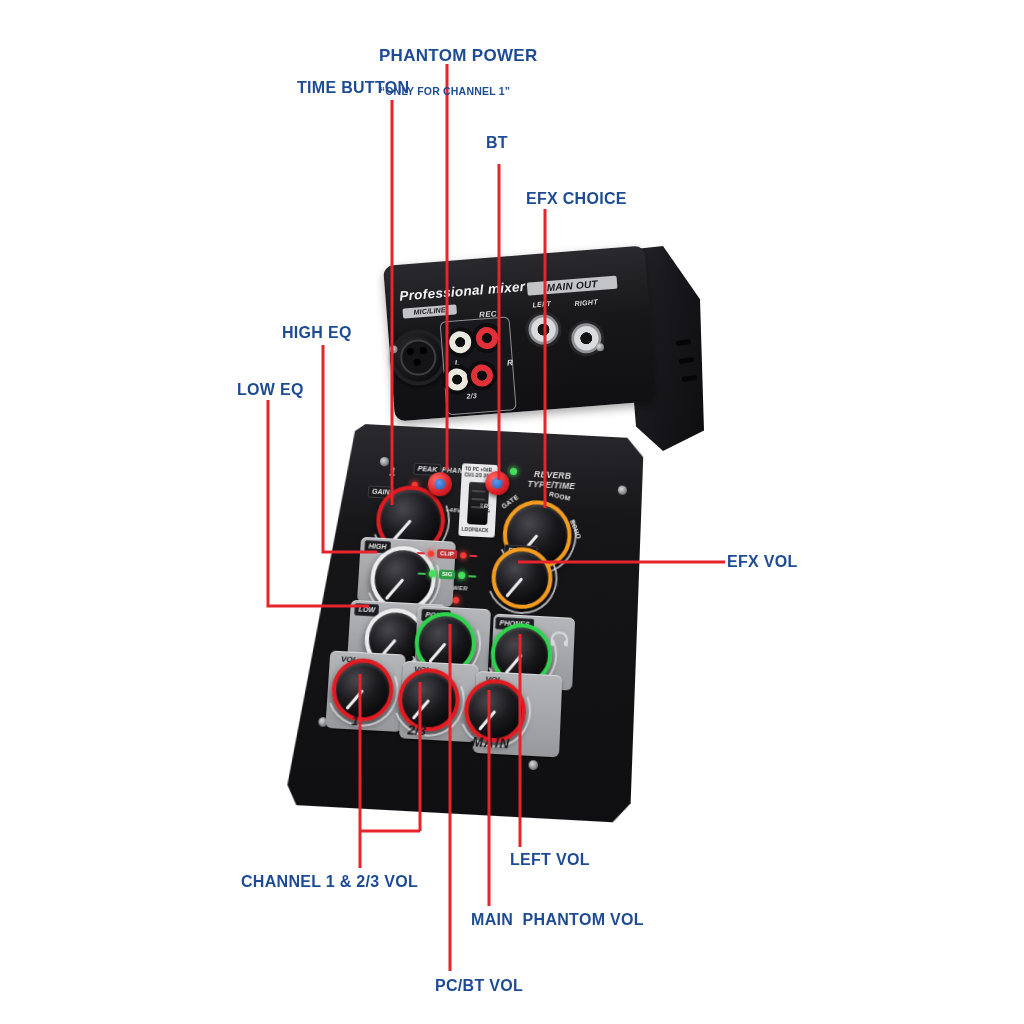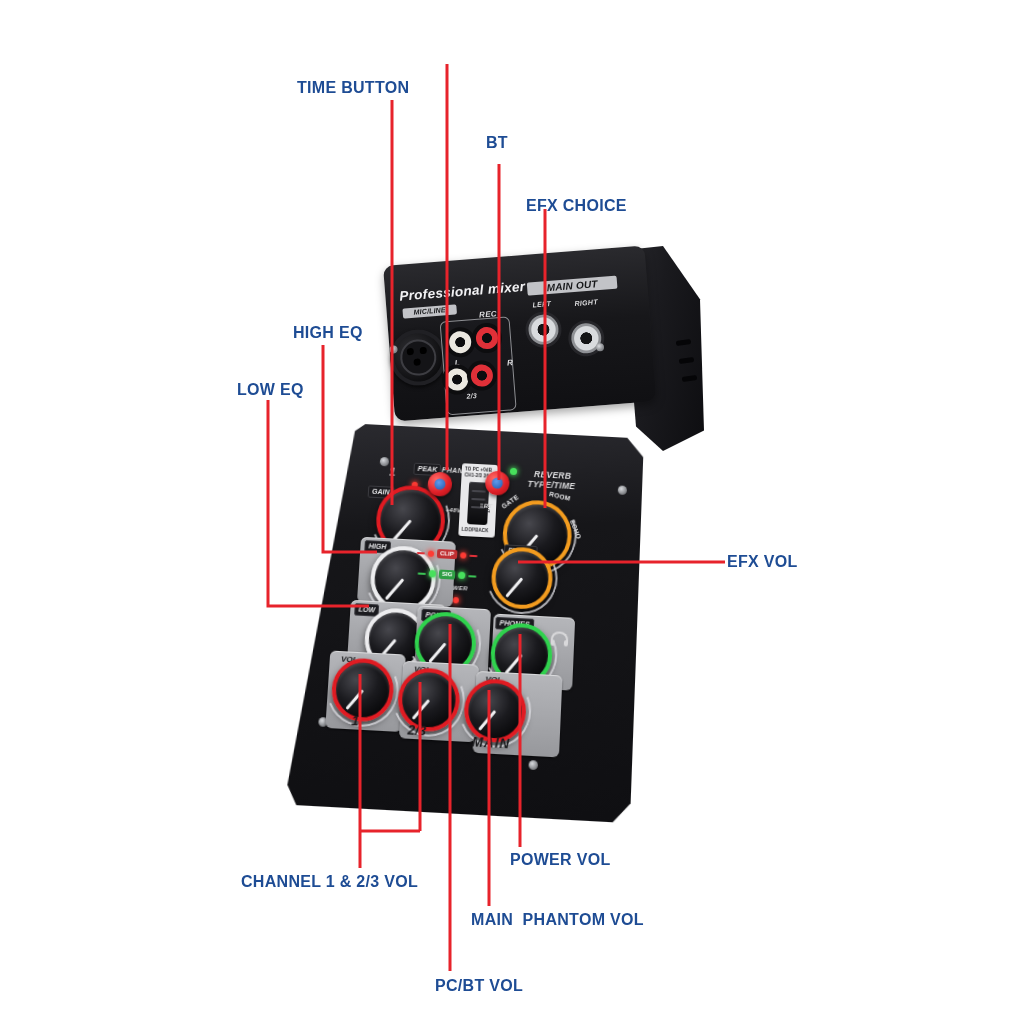--- a/index.html
+++ b/index.html
@@ -249,23 +249,27 @@
       <path d="M518,562 H725"></path>
       <path d="M520,634 V847"></path>
       <path d="M489,690 V906"></path>
       <path d="M450,624 V971"></path>
       <path d="M360,674 V868"></path>
       <path d="M420,682 V831"></path>
       <path d="M360,831 H420"></path>
     </g>
   </svg>
 
+  <div class="lbl" style="left:360px;top:28px;width:170px;text-align:center;">
+    <span style="font-size:17px;">PHANTOM POWER</span>
+    <span class="sub">“ONLY FOR CHANNEL 1”</span>
+  </div>
   <div class="lbl" style="left:297px;top:79px;">TIME BUTTON</div>
   <div class="lbl" style="left:486px;top:134px;">BT</div>
-  <div class="lbl" style="left:526px;top:197px;">EFX CHOICE</div>
-  <div class="lbl" style="left:293px;top:324px;">HIGH EQ</div>
+  <div class="lbl" style="left:526px;top:190px;">EFX CHOICE</div>
+  <div class="lbl" style="left:282px;top:324px;">HIGH EQ</div>
   <div class="lbl" style="left:237px;top:381px;">LOW EQ</div>
   <div class="lbl" style="left:727px;top:553px;">EFX VOL</div>
-  <div class="lbl" style="left:510px;top:851px;">POWER VOL</div>
+  <div class="lbl" style="left:510px;top:851px;">LEFT VOL</div>
   <div class="lbl" style="left:241px;top:873px;">CHANNEL 1 &amp; 2/3 VOL</div>
   <div class="lbl" style="left:471px;top:911px;">MAIN  PHANTOM VOL</div>
   <div class="lbl" style="left:435px;top:977px;">PC/BT VOL</div>
 </div>
 
 </body></html>

